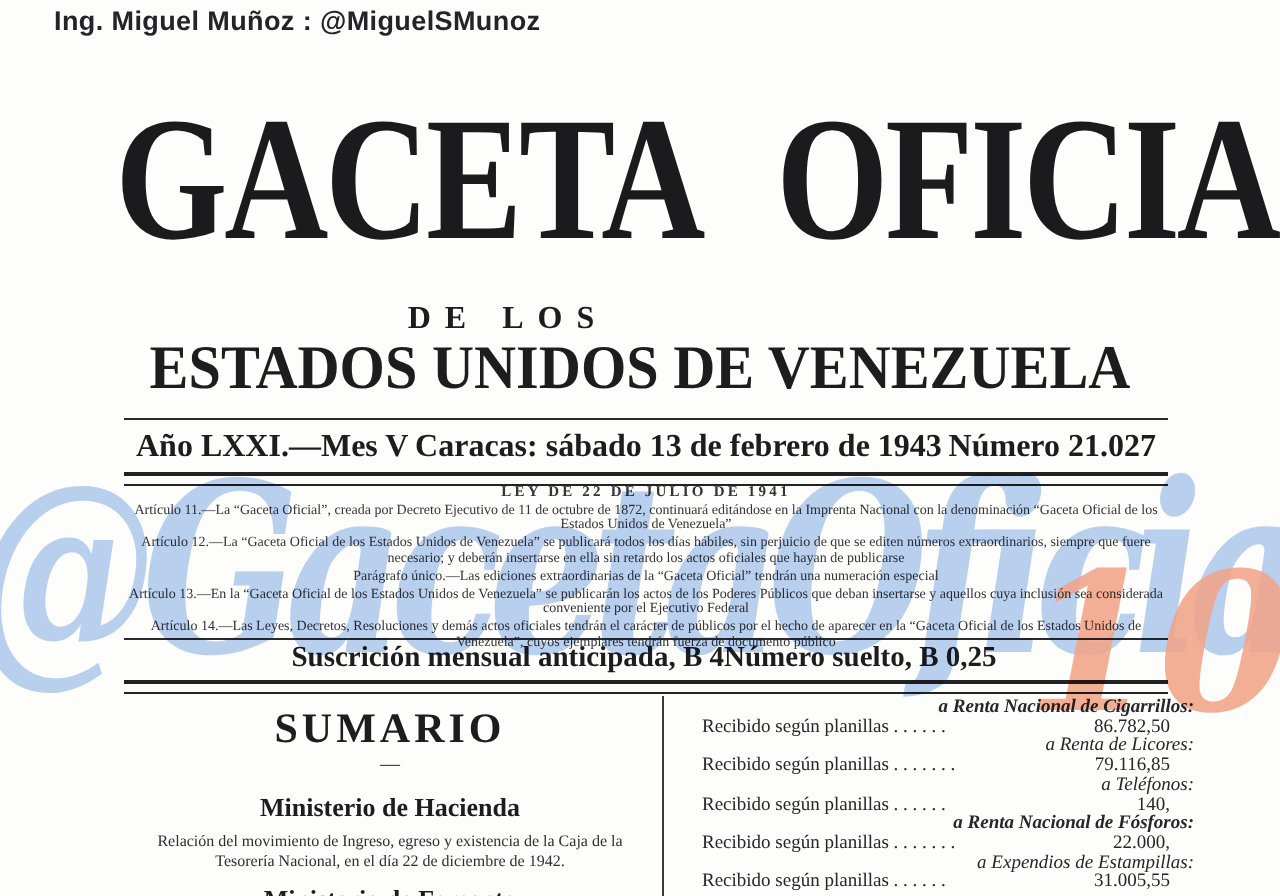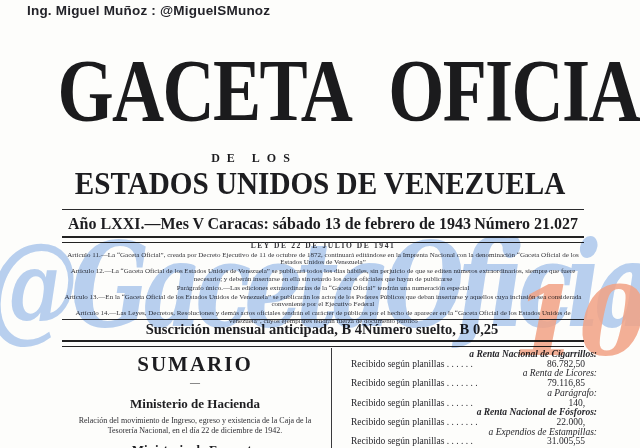--- a/index.html
+++ b/index.html
@@ -13,21 +13,21 @@
     font-size:13.5px; color:#232329; letter-spacing:0.2px;padding-left:20px;
   }
   .masthead-title {
     position:absolute; top:38px; left:0; width:640px; text-align:center;
     font-weight:700; font-size:88px; line-height:106px; letter-spacing:-2px;
     word-spacing:30px; transform:scaleX(0.82); transform-origin:50% 50%;
     color:#1b1b1d; white-space:nowrap;
   }
   .de-los {
     position:absolute; top:151px; left:0; width:508px; text-align:center;
-    font-weight:700; font-size:12px; letter-spacing:7px;
+    font-weight:700; font-size:16px; letter-spacing:7px;
   }
   .country {
     position:absolute; top:164px; left:0; width:640px; text-align:center;
     font-weight:700; font-size:31px; line-height:40px;
     transform:scaleX(0.94); white-space:nowrap;
   }
   .rule { position:absolute; left:62px; right:56px; background:#2a2a2c; height:1px; }
   .rule-1 { top:209px; }
   .rule-sub-top { top:319px; }
   .rule-double { position:absolute; left:62px; right:56px; height:4px;
@@ -136,21 +136,21 @@
       </div>
     </div>
     <div class="ledger-item">
       <div class="item-label">a Renta de Licores:</div>
       <div class="item-row">
         <span>Recibido según planillas .  .  .  .  .  .  .</span>
         <span class="amount">79.116,85</span>
       </div>
     </div>
     <div class="ledger-item">
-      <div class="item-label">a Parágrafo:</div>
+      <div class="item-label">a Teléfonos:</div>
       <div class="item-row">
         <span>Recibido según planillas .  .  .  .  .  .</span>
         <span class="amount">140,</span>
       </div>
     </div>
     <div class="ledger-item">
       <div class="item-label strong">a Renta Nacional de Fósforos:</div>
       <div class="item-row">
         <span>Recibido según planillas .  .  .  .  .  .  .</span>
         <span class="amount">22.000,</span>

